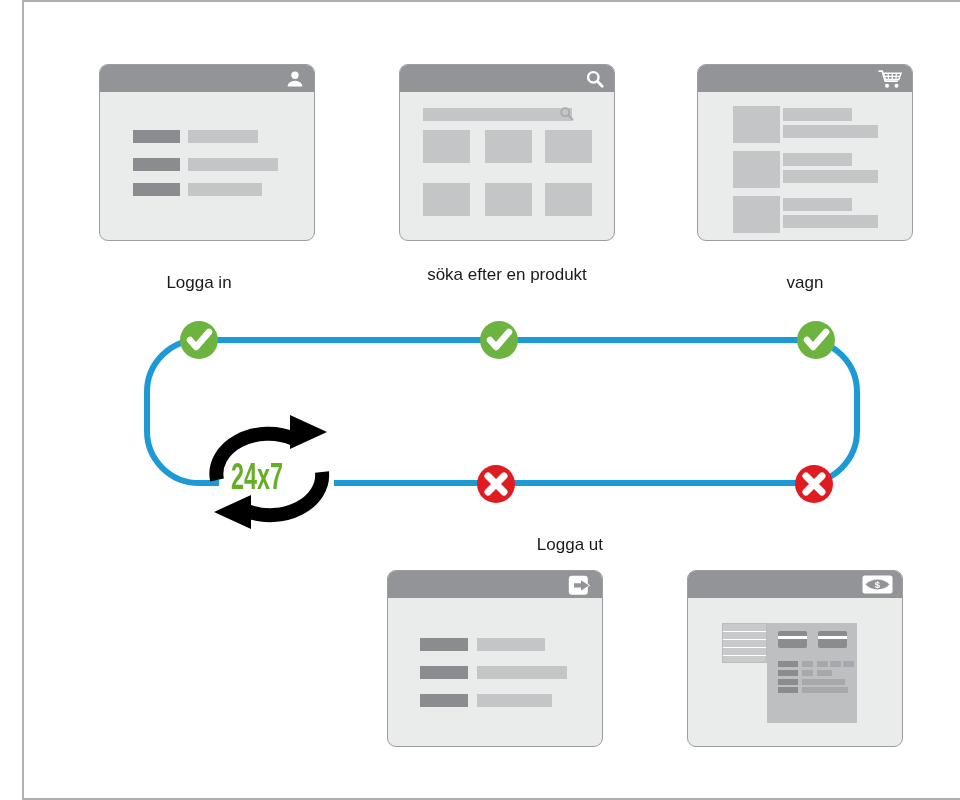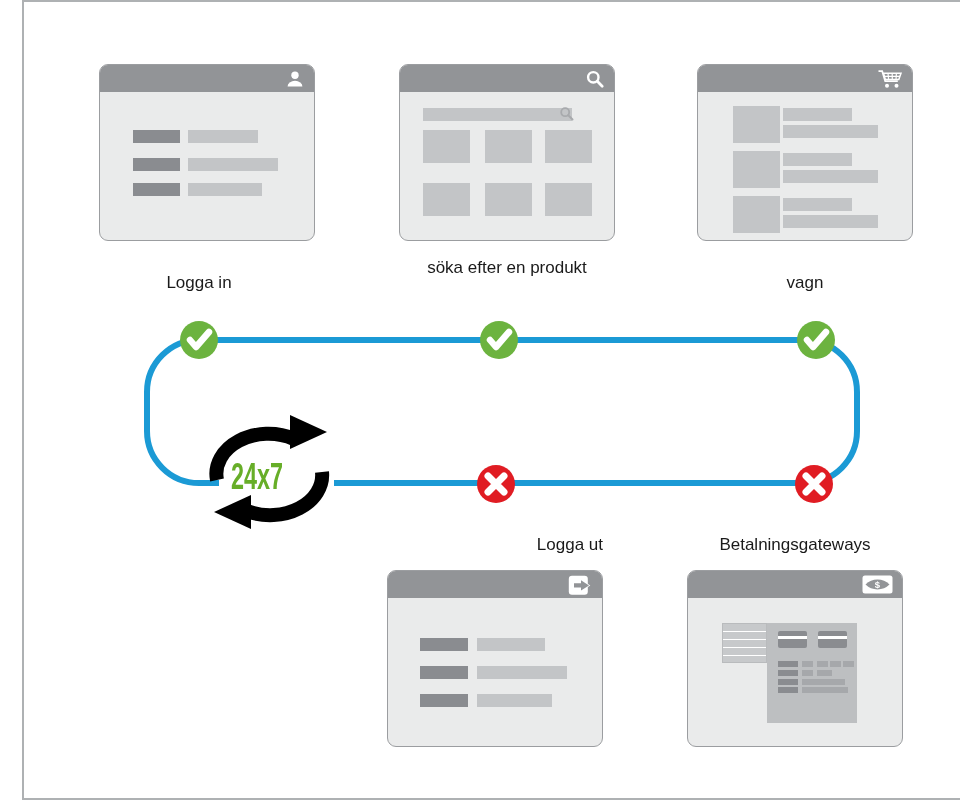--- a/index.html
+++ b/index.html
@@ -70,21 +70,21 @@
       <circle cx="6.2" cy="6.2" r="4" fill="none" stroke="#A8AAAD" stroke-width="1.8"></circle>
       <line x1="9.3" y1="9.3" x2="13.5" y2="13.5" stroke="#A8AAAD" stroke-width="2" stroke-linecap="round"></line>
     </svg>
     <div class="bar light" style="left:23px;top:65px;width:47px;height:33px;"></div>
     <div class="bar light" style="left:85px;top:65px;width:47px;height:33px;"></div>
     <div class="bar light" style="left:145px;top:65px;width:47px;height:33px;"></div>
     <div class="bar light" style="left:23px;top:118px;width:47px;height:33px;"></div>
     <div class="bar light" style="left:85px;top:118px;width:47px;height:33px;"></div>
     <div class="bar light" style="left:145px;top:118px;width:47px;height:33px;"></div>
   </div>
-  <div class="label" style="left:375px;top:256px;width:216px;">söka efter en produkt</div>
+  <div class="label" style="left:375px;top:263px;width:216px;">söka efter en produkt</div>
 
   <div class="card" style="left:673px;top:62px;">
     <div class="titlebar">
       <svg class="tb-icon" width="26" height="21" viewBox="0 0 26 21">
         <path d="M1.5 2.2 H5.2 L8.2 12.2 H20.8" fill="none" stroke="#fff" stroke-width="1.7"></path>
         <path d="M6.5 4.2 H24 L21.8 10.4 H8.3 Z" fill="none" stroke="#fff" stroke-width="1.5"></path>
         <line x1="11" y1="4.2" x2="11.6" y2="10.4" stroke="#fff" stroke-width="1.2"></line>
         <line x1="15.2" y1="4.2" x2="15.3" y2="10.4" stroke="#fff" stroke-width="1.2"></line>
         <line x1="19.4" y1="4.2" x2="19" y2="10.4" stroke="#fff" stroke-width="1.2"></line>
         <line x1="7" y1="7.3" x2="23" y2="7.3" stroke="#fff" stroke-width="1.2"></line>
@@ -113,21 +113,20 @@
       </svg>
     </div>
     <div class="bar dark" style="left:32px;top:67px;width:48px;height:13px;"></div>
     <div class="bar light" style="left:89px;top:67px;width:68px;height:13px;"></div>
     <div class="bar dark" style="left:32px;top:95px;width:48px;height:13px;"></div>
     <div class="bar light" style="left:89px;top:95px;width:90px;height:13px;"></div>
     <div class="bar dark" style="left:32px;top:123px;width:48px;height:13px;"></div>
     <div class="bar light" style="left:89px;top:123px;width:75px;height:13px;"></div>
   </div>
 
-  <div class="label" style="left:663px;top:533px;width:216px;">Betalningsgateways</div>
   <div class="card" style="left:663px;top:568px;">
     <div class="titlebar">
       <svg class="tb-icon" width="31" height="19" viewBox="0 0 31 19">
         <rect x="0.5" y="0.5" width="30" height="18" rx="2.5" fill="#fff"></rect>
         <path d="M3.5 9.5 Q8.5 4.6 15.5 4.6 Q22.5 4.6 27.5 9.5 Q22.5 14.4 15.5 14.4 Q8.5 14.4 3.5 9.5 Z" fill="#929497"></path>
         <text x="15.5" y="12.6" font-size="9.5" font-weight="bold" text-anchor="middle" fill="#fff" font-family="Liberation Sans, sans-serif">$</text>
       </svg>
     </div>
     <div class="pay-table"></div>
     <div class="pay-panel">

